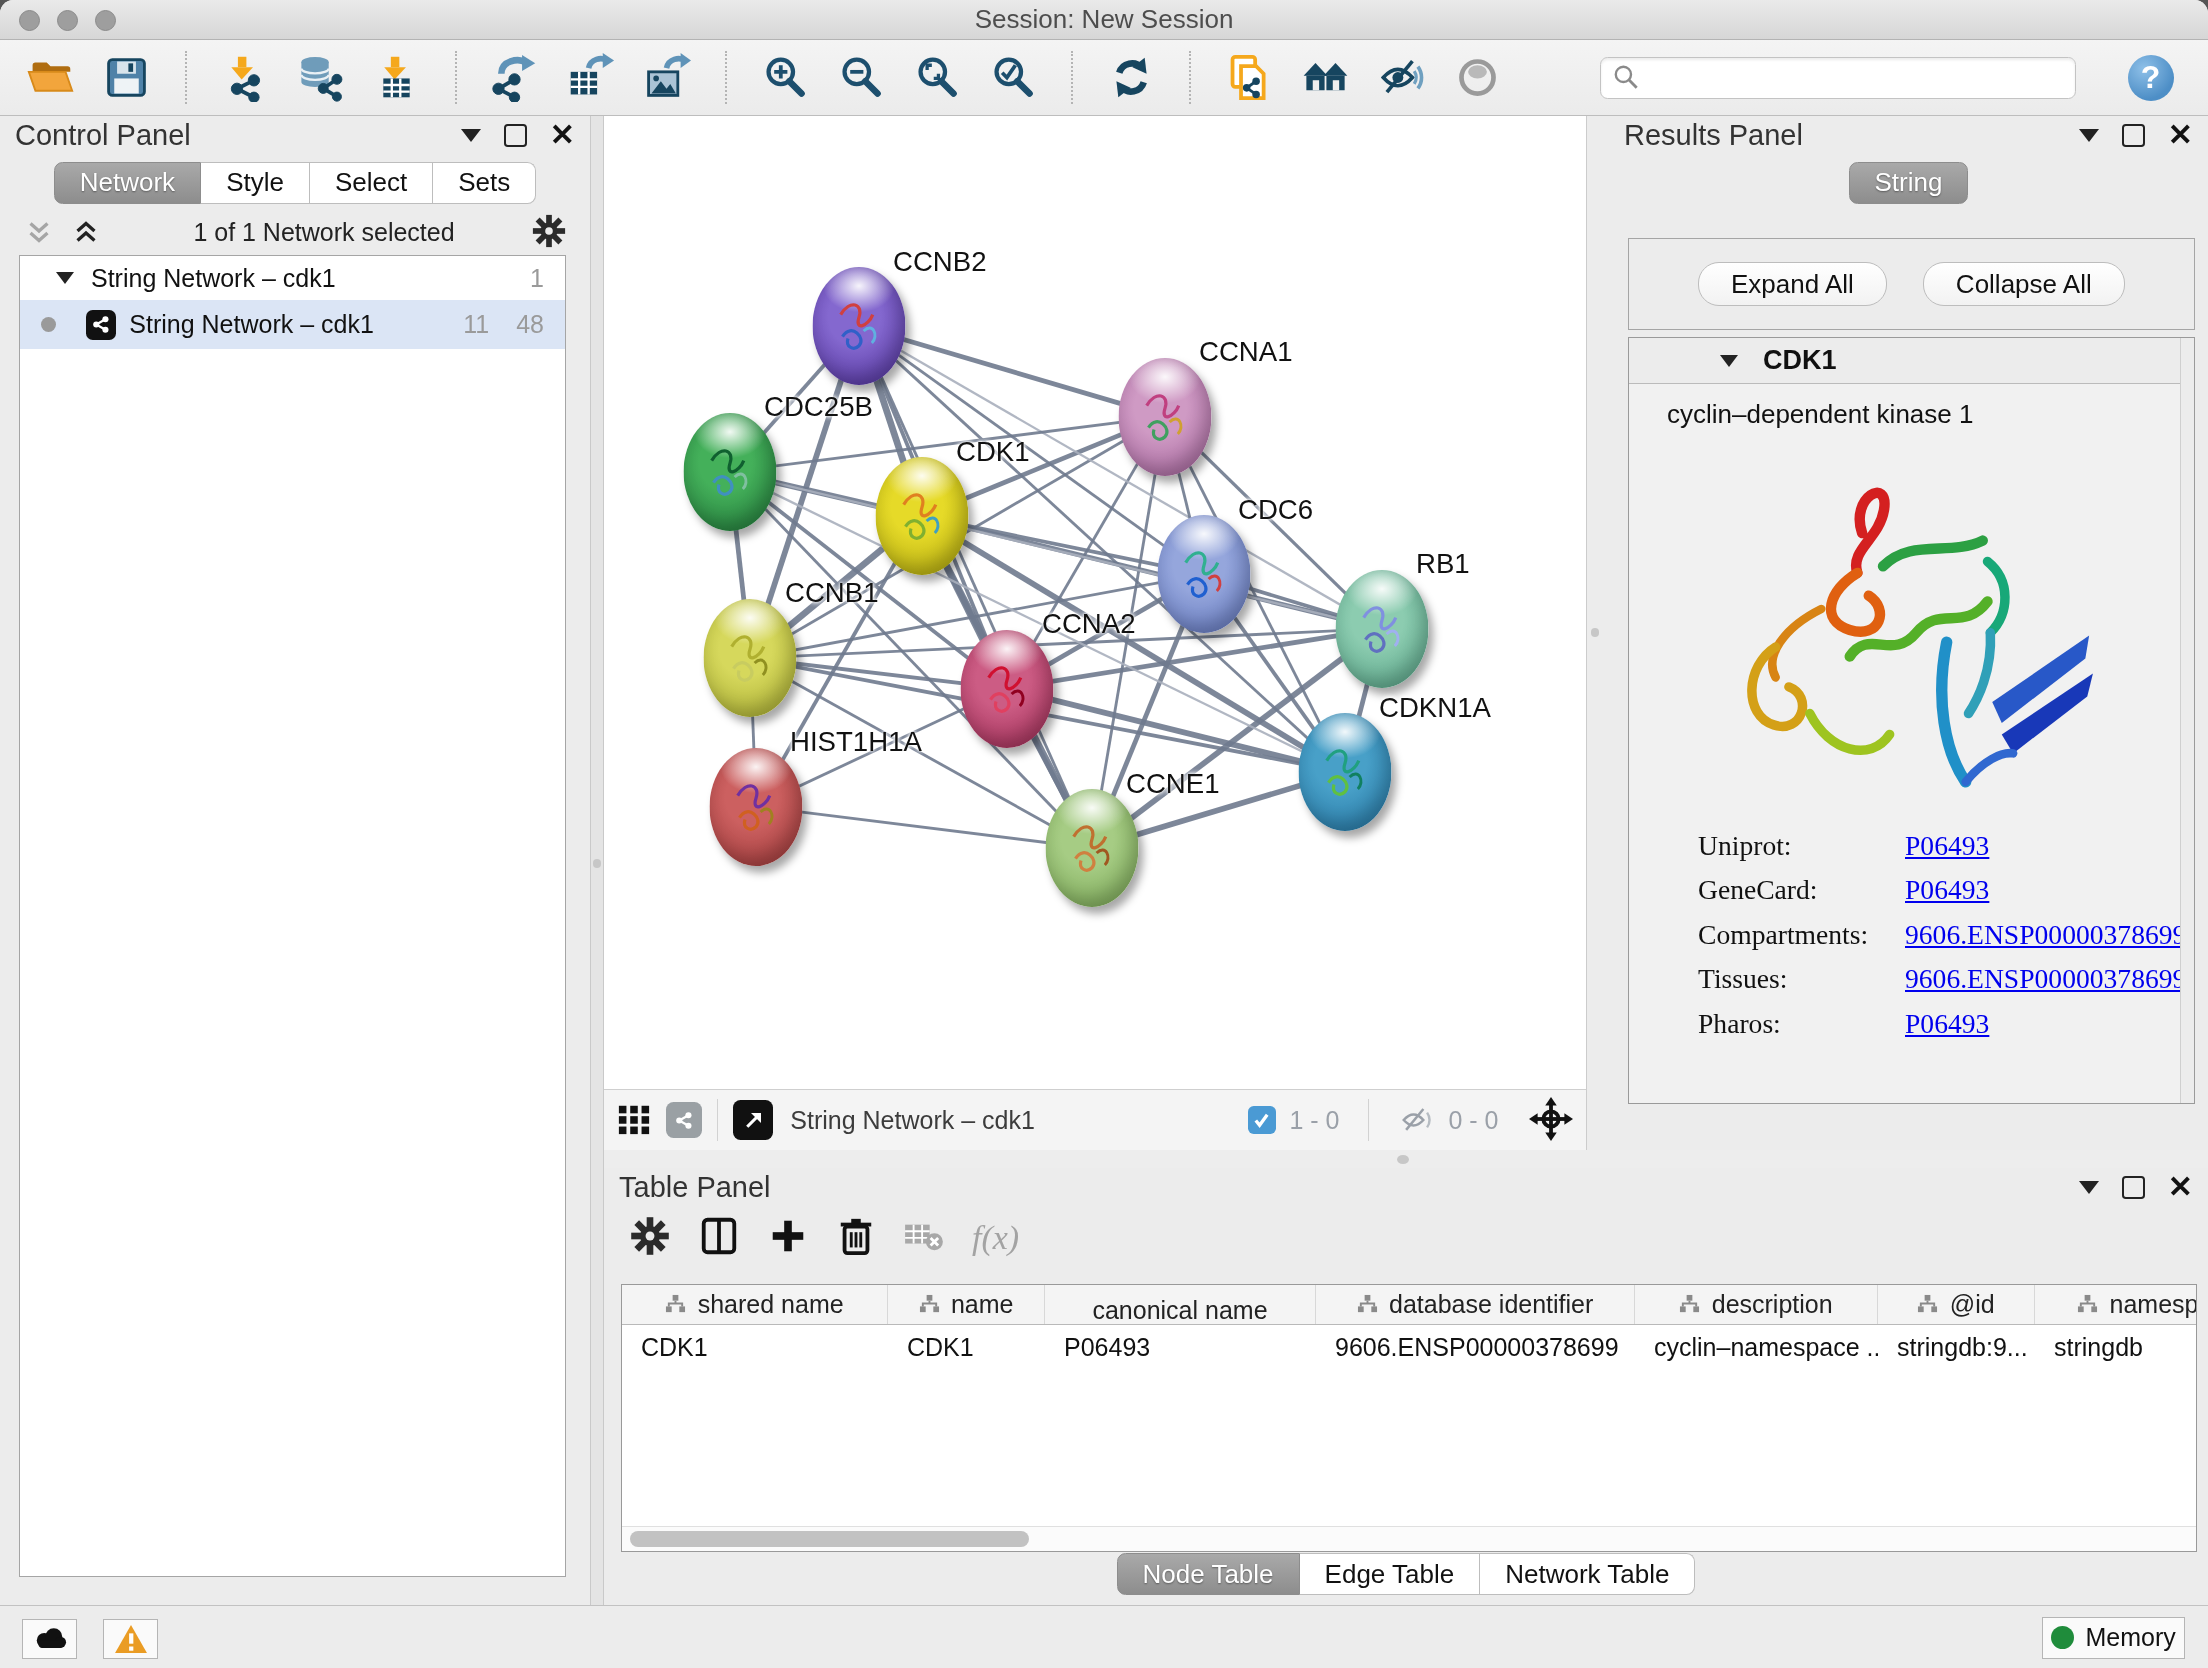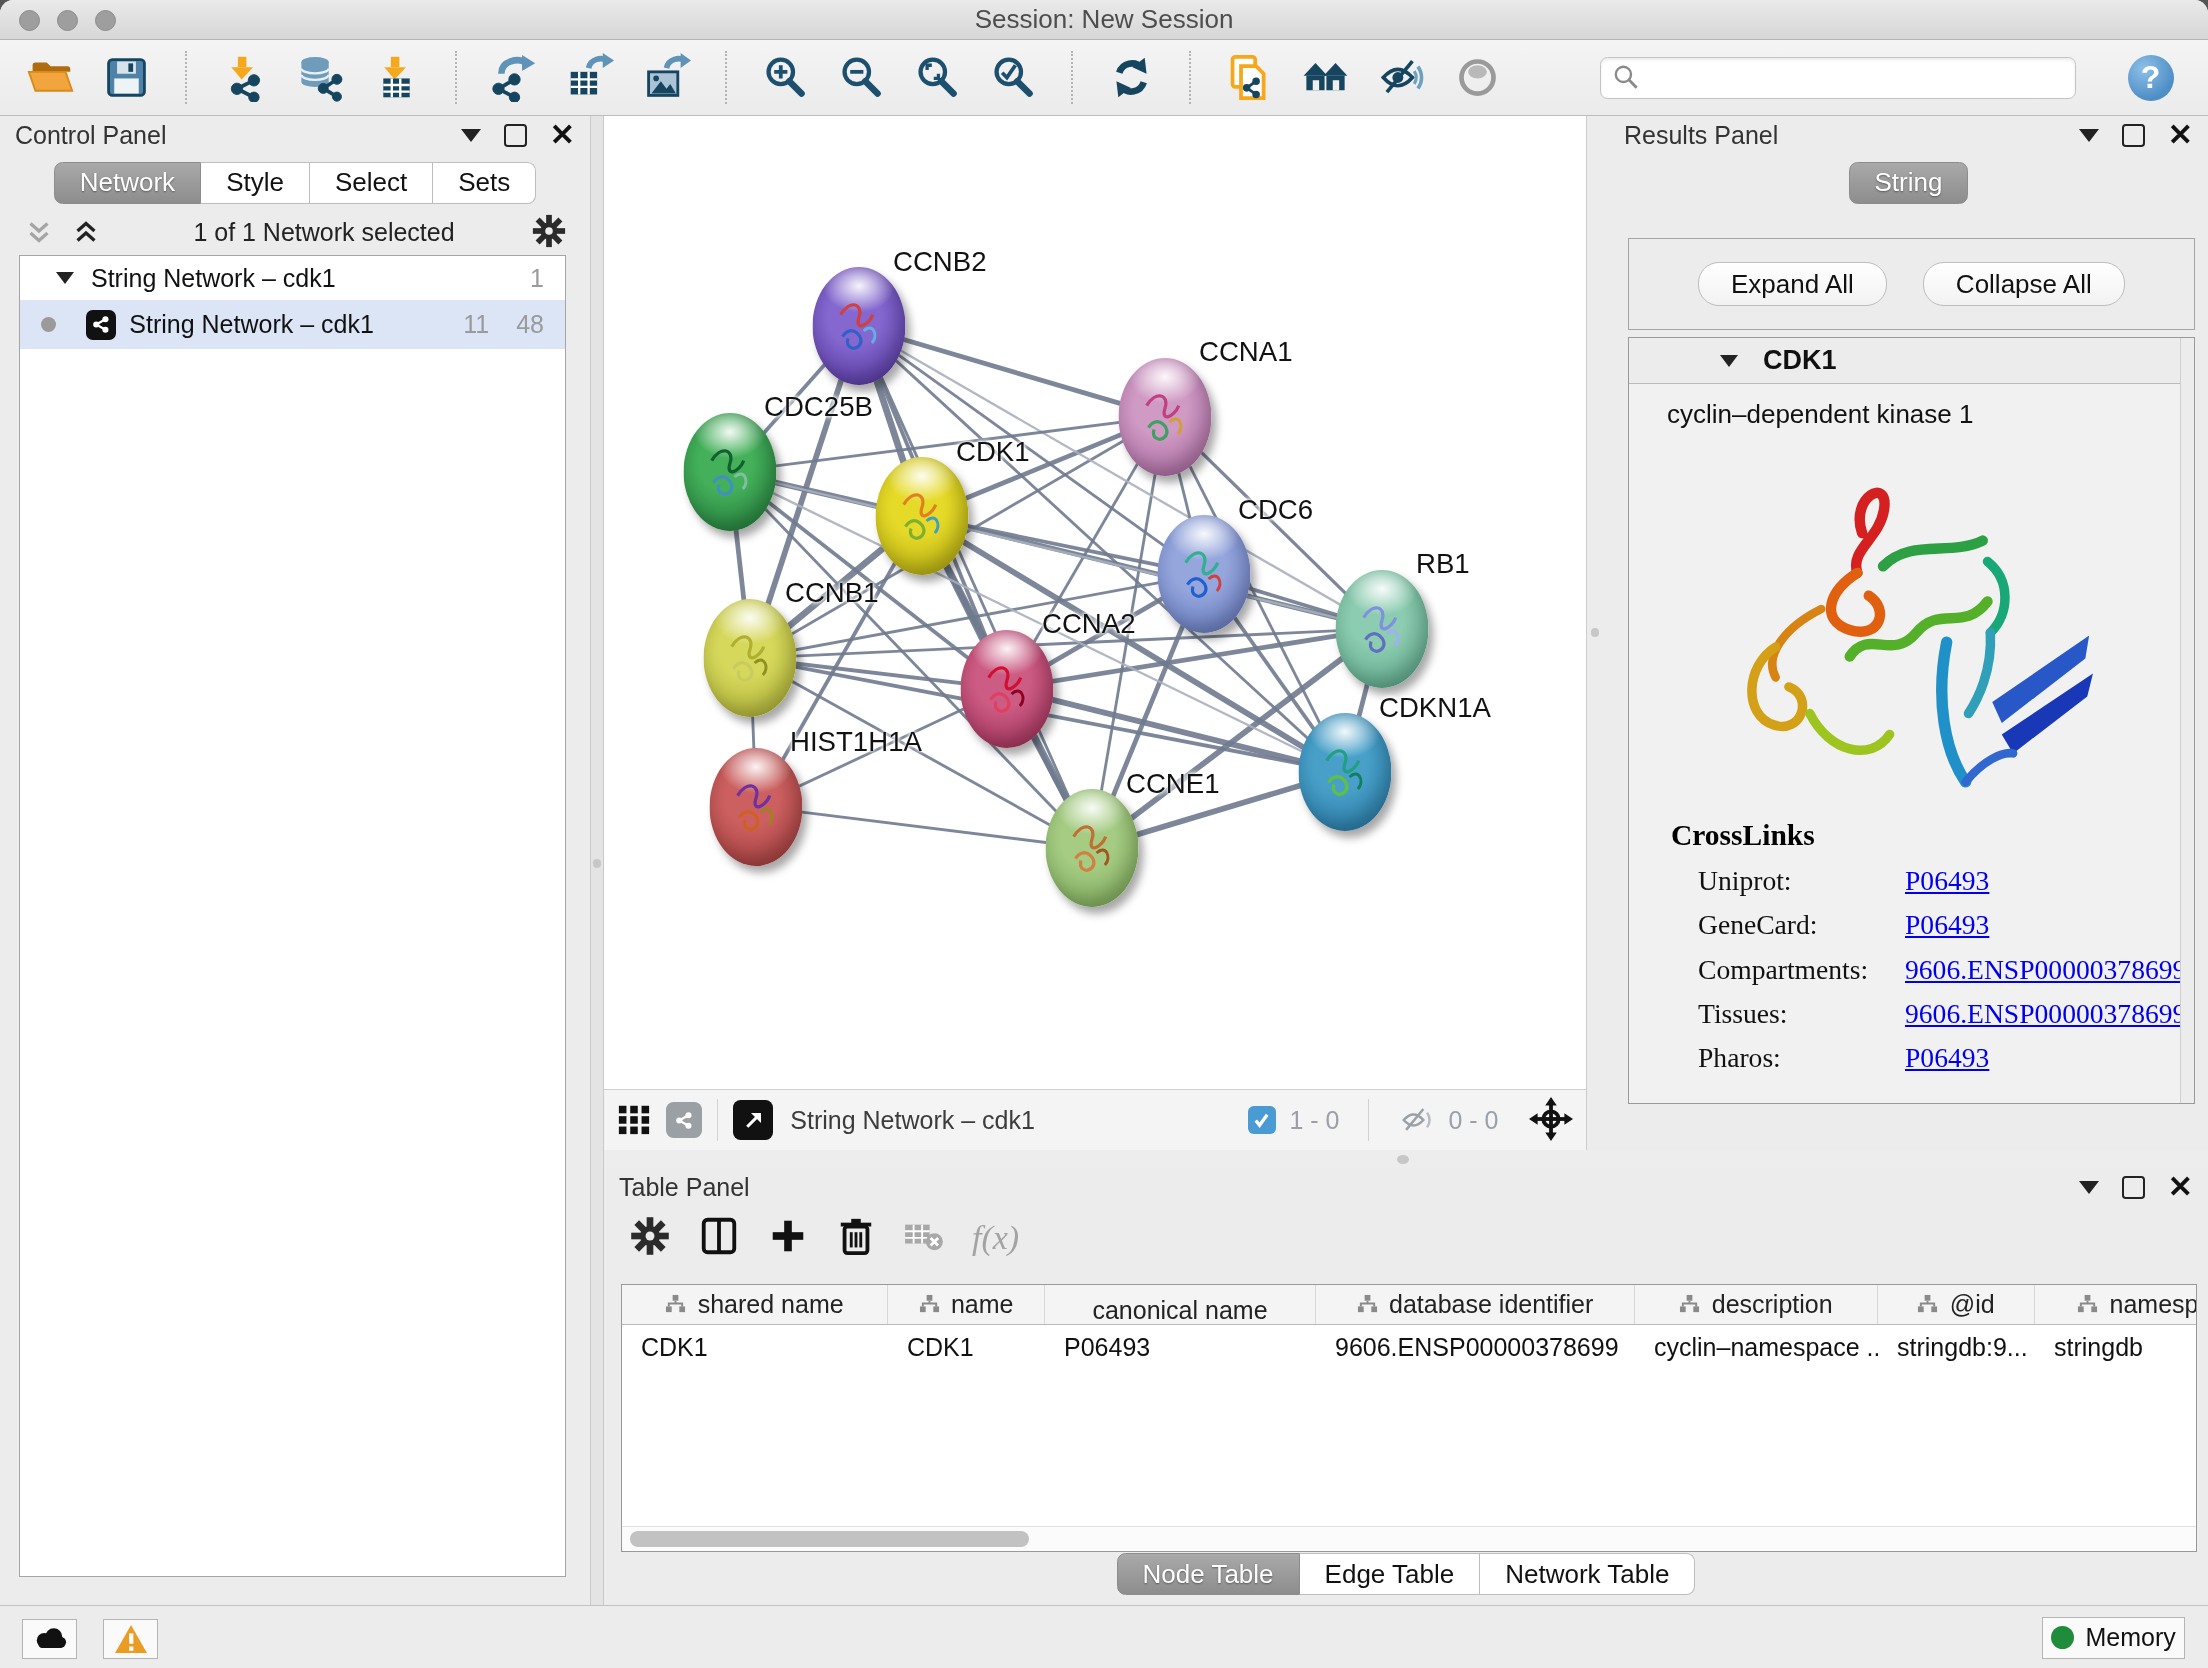--- a/index.html
+++ b/index.html
@@ -45,21 +45,21 @@
   .results-panel { position:absolute; left:1609px; top:116px; right:0; height:1034px; background:#ececec; }
   .hsplit { position:absolute; left:604px; top:1150px; right:0; height:18px; background:#ededed; }
   .table-panel { position:absolute; left:604px; top:1168px; right:0; bottom:63px; background:#ececec; }
   .statusbar { position:absolute; left:0; bottom:0; right:0; height:63px; background:#ececec;
     border-top:1px solid #c2c2c2; }
 
   .dot-handle { position:absolute; background:#c7c7c7; border-radius:50%; }
 
   
   .panel-header { height:38px; display:flex; align-items:center; padding:0 15px; }
-  .panel-title { font-size:25px; color:#333; }
+  .panel-title { font-size:29px; color:#333; }
   .ph-controls { margin-left:auto; display:flex; align-items:center; gap:23px; }
   .ph-caret { width:0; height:0; border-left:10.5px solid transparent; border-right:10.5px solid transparent;
     border-top:13.3px solid #222; }
   .ph-float { width:23px; height:23px; border:2.9px solid #222; border-radius:3.8px; }
   .ph-close { font-size:30px; font-weight:bold; color:#111; line-height:1; }
 
   
   .seg-tabs { display:flex; }
   .seg-tab { min-width:95px; padding:4px 25px; height:42px; display:flex; align-items:center;
     justify-content:center; font-size:26px; background:#fff; color:#111;
@@ -654,21 +654,20 @@
           <path d="M185,135 C215,105 255,125 290,108" stroke="#2ca043" stroke-width="11" fill="none" stroke-linecap="round"></path>
           <path d="M295,130 C320,150 318,185 298,205" stroke="#18a878" stroke-width="10" fill="none" stroke-linecap="round"></path>
           <path d="M252,215 C240,275 250,330 272,362" stroke="#2090c8" stroke-width="12" fill="none" stroke-linecap="round"></path>
           <path d="M298,205 C300,245 285,275 275,290" stroke="#30a0b8" stroke-width="10" fill="none" stroke-linecap="round"></path>
           <polygon points="300,278 402,208 398,232 310,300" fill="#2858c8"></polygon>
           <polygon points="310,312 406,248 400,272 322,332" fill="#1838b8"></polygon>
           <path d="M272,362 C290,340 310,330 322,332" stroke="#3068d0" stroke-width="9" fill="none" stroke-linecap="round"></path>
         </svg>
       </div>
       <div class="crosslinks">
-        <div class="cl-head">CrossLinks</div>
         <div id="crosslink-rows">
             <div class="cl-row">
               <span class="cl-label">Uniprot:</span>
               <span class="cl-link">P06493</span>
             </div>
             <div class="cl-row">
               <span class="cl-label">GeneCard:</span>
               <span class="cl-link">P06493</span>
             </div>
             <div class="cl-row">

